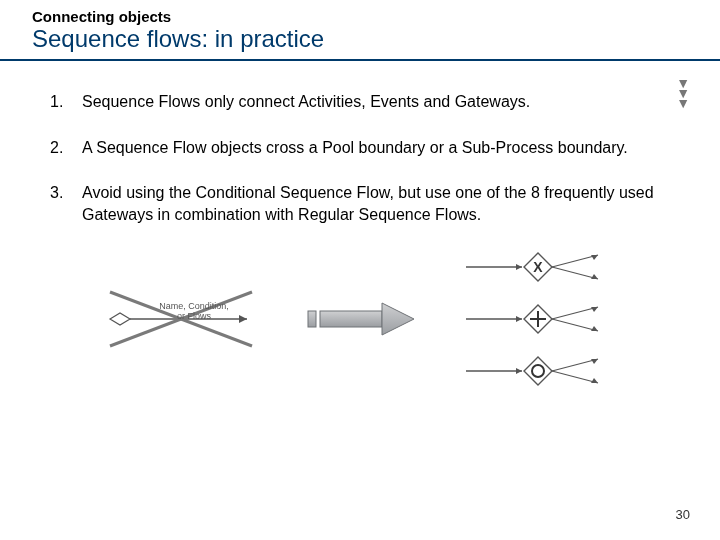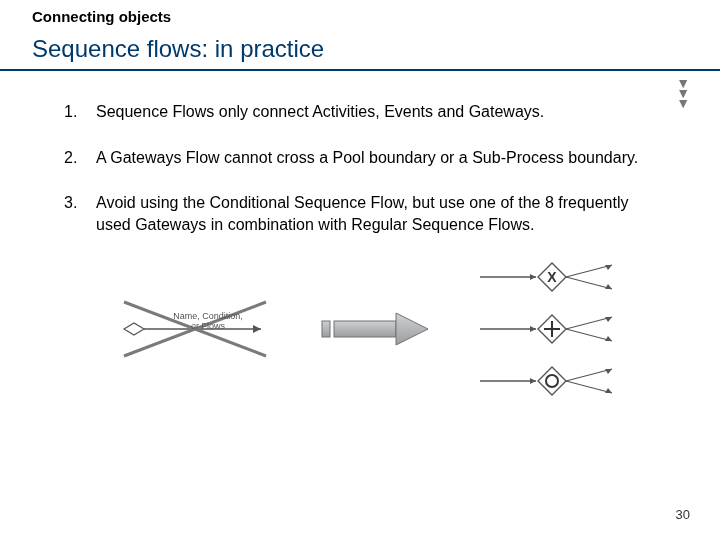--- a/index.html
+++ b/index.html
@@ -17,40 +17,40 @@
   }
   .eyebrow {
     font-size: 15px;
     font-weight: bold;
     color: #000;
   }
   .title {
     font-size: 24px;
     font-weight: normal;
     color: #003a6b;
-    margin-top: 10px;
+    margin-top: 0;
   }
   .rule {
     height: 2px;
     background: #003a6b;
     margin-top: 6px;
     margin-left: 0;
     margin-right: 0;
   }
   .decor {
     position: absolute;
     right: 28px;
     top: 78px;
     color: #777;
     font-size: 14px;
     line-height: 10px;
     letter-spacing: 2px;
   }
   .content {
-    padding: 30px 60px 0 56px;
+    padding: 30px 60px 0 42px;
   }
   ol.seq {
     list-style: none;
     counter-reset: item;
   }
   ol.seq > li {
     counter-increment: item;
     font-size: 16px;
     line-height: 1.35;
     margin-bottom: 24px;
@@ -106,21 +106,21 @@
   <div class="eyebrow">Connecting objects</div>
   <div class="title">Sequence flows: in practice</div>
 </div>
 <div class="rule"></div>
 
 <div class="decor">▼<br>▼<br>▼</div>
 
 <div class="content">
   <ol class="seq">
     <li>Sequence Flows only connect Activities, Events and Gateways.</li>
-    <li>A Gateways Flow cannot cross a Pool boundary or a Sub-Process boundary.</li>
+    <li>A Sequence Flow objects cross a Pool boundary or a Sub-Process boundary.</li>
     <li>Avoid using the Conditional Sequence Flow, but use one of the 8 frequently used Gateways in combination with Regular Sequence Flows.</li>
   </ol>
 
   <div class="figs">
 
     <div class="fig-conditional">
       <svg width="160" height="70" viewBox="0 0 160 70">
 
         <polygon points="8,35 18,29 28,35 18,41" fill="#fff" stroke="#555" stroke-width="1.2"></polygon>
 

